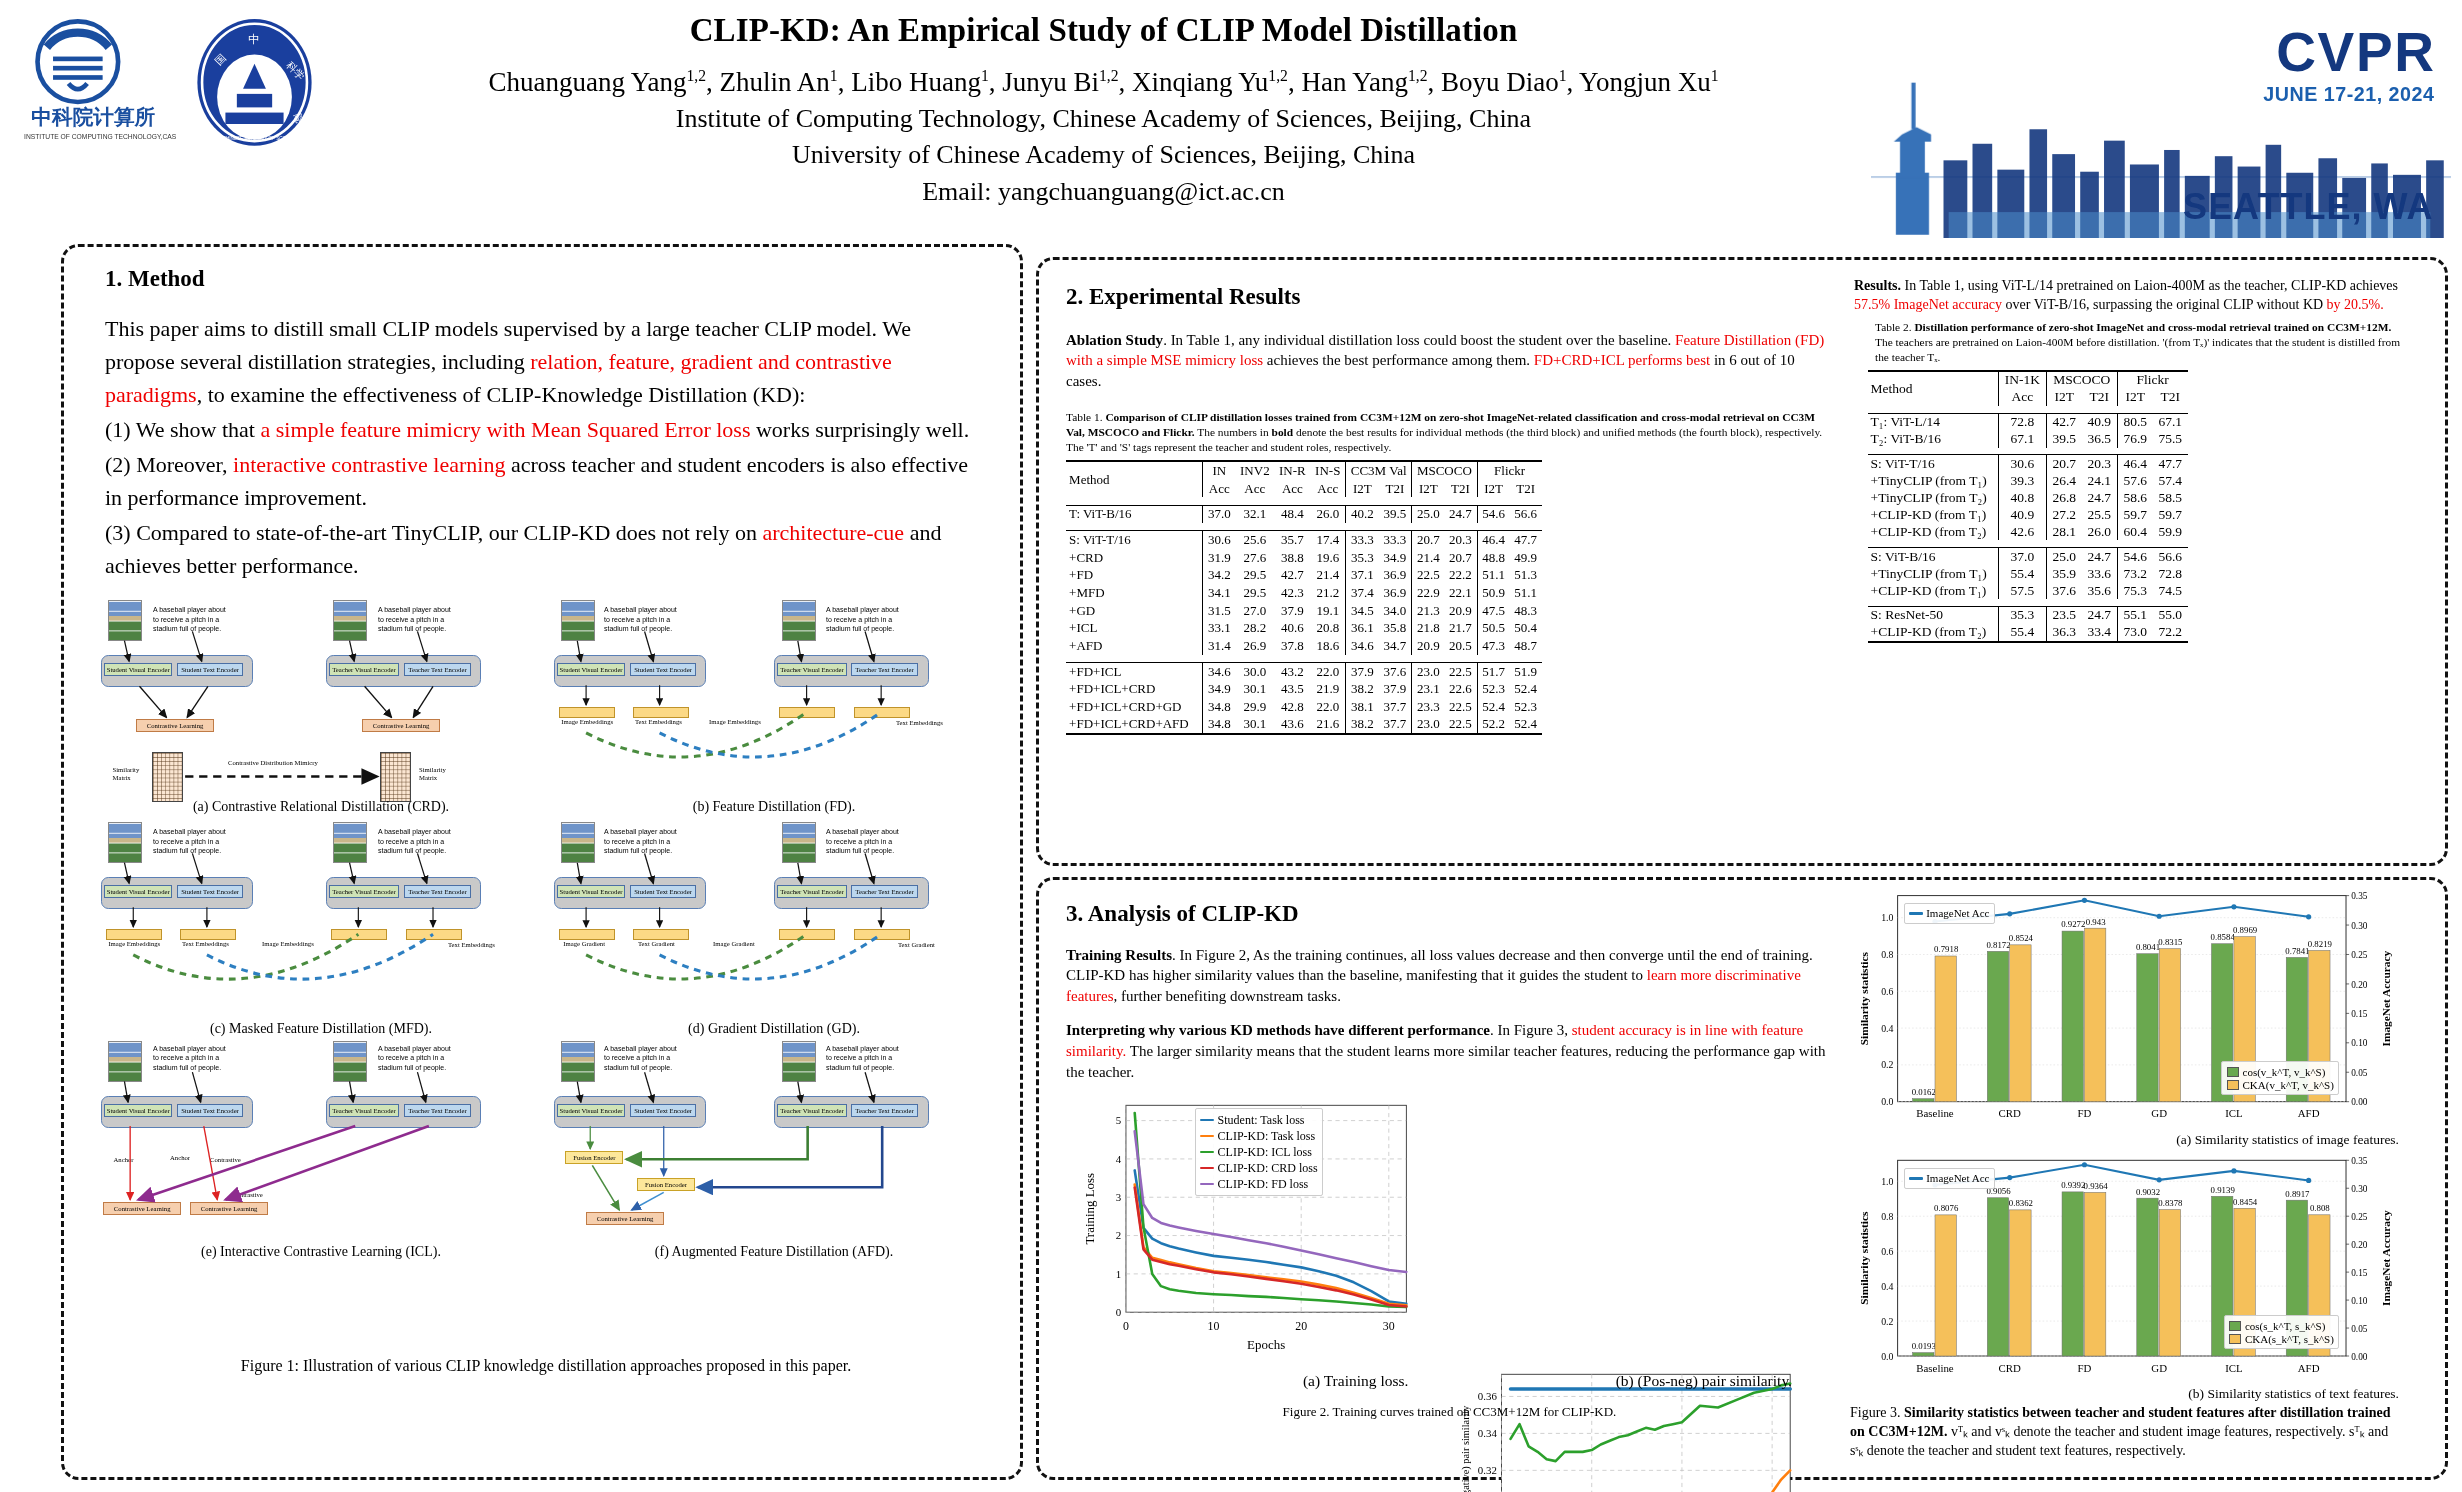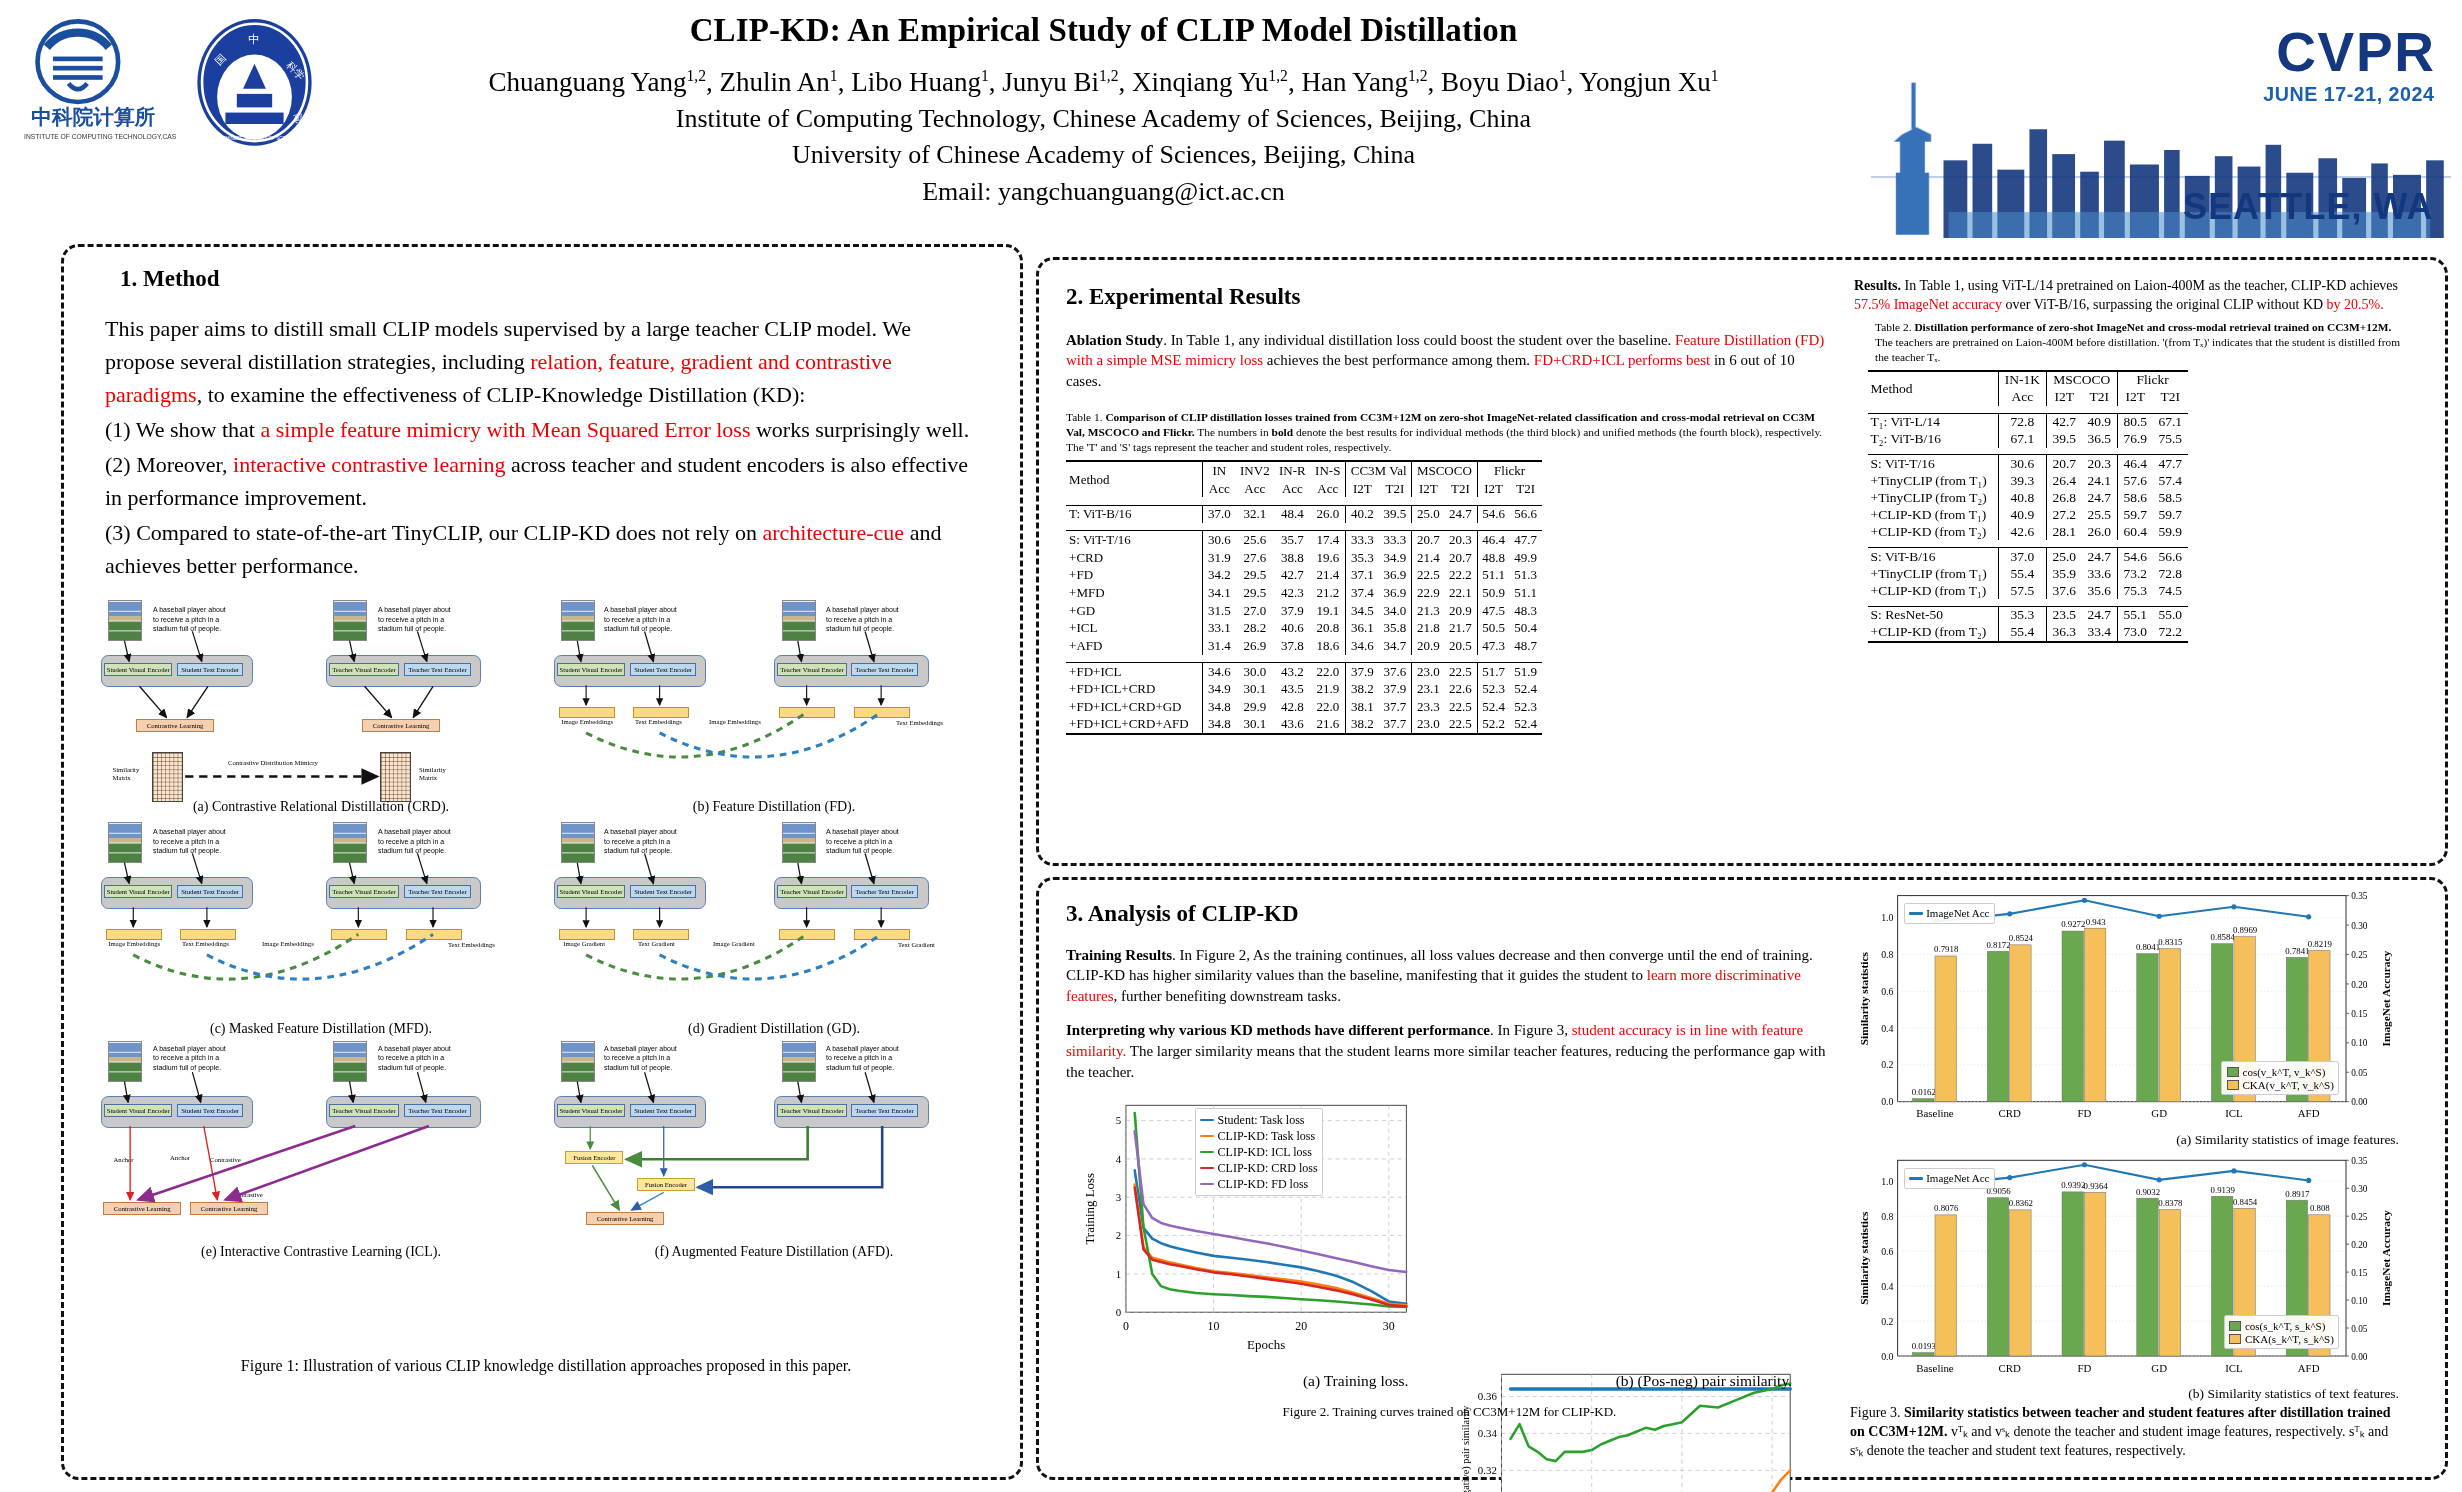--- a/index.html
+++ b/index.html
@@ -176,21 +176,21 @@
           <rect x="150" y="400" width="930" height="50"></rect>
         </g>
       </svg>
       <div class="cvpr-word">CVPR</div>
       <div class="cvpr-date">JUNE 17-21, 2024</div>
       <div class="cvpr-loc">SEATTLE, WA</div>
     </div>
   </div>
 
   <div class="panel" id="panel-method">
-    <div class="sec-title" style="position:absolute;left:41px;top:18.7px;margin-left:15px;">1. Method</div>
+    <div class="sec-title" style="position:absolute;left:41px;top:18.7px;">1. Method</div>
 
     <div class="method-body">
       <p>
         <span>This paper aims to distill small CLIP models supervised by a large  teacher CLIP model. We propose several distillation strategies, including </span><span class="red">relation, feature, gradient and contrastive paradigms</span><span>, to examine the effectiveness of CLIP-Knowledge Distillation (KD):</span>
       </p>
       <p>
         <span>(1) We show that </span><span class="red">a simple feature mimicry with Mean Squared Error loss</span><span> works surprisingly well.</span>
       </p>
       <p>
         <span>(2) Moreover, </span><span class="red">interactive contrastive learning</span><span> across teacher and student encoders  is also effective in performance improvement.</span>

